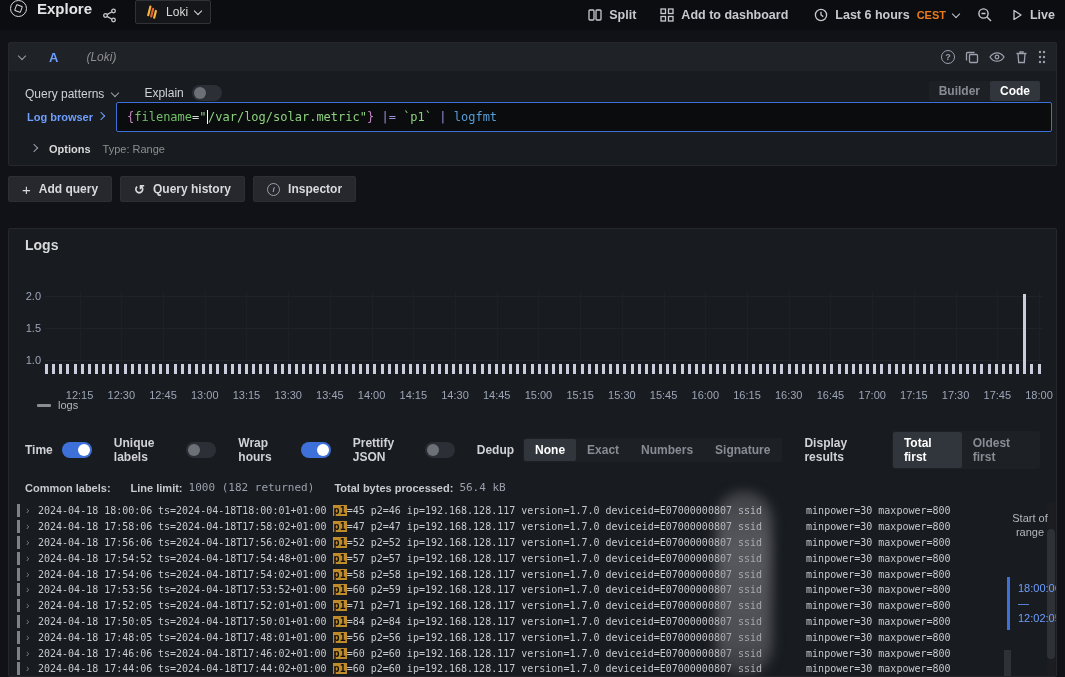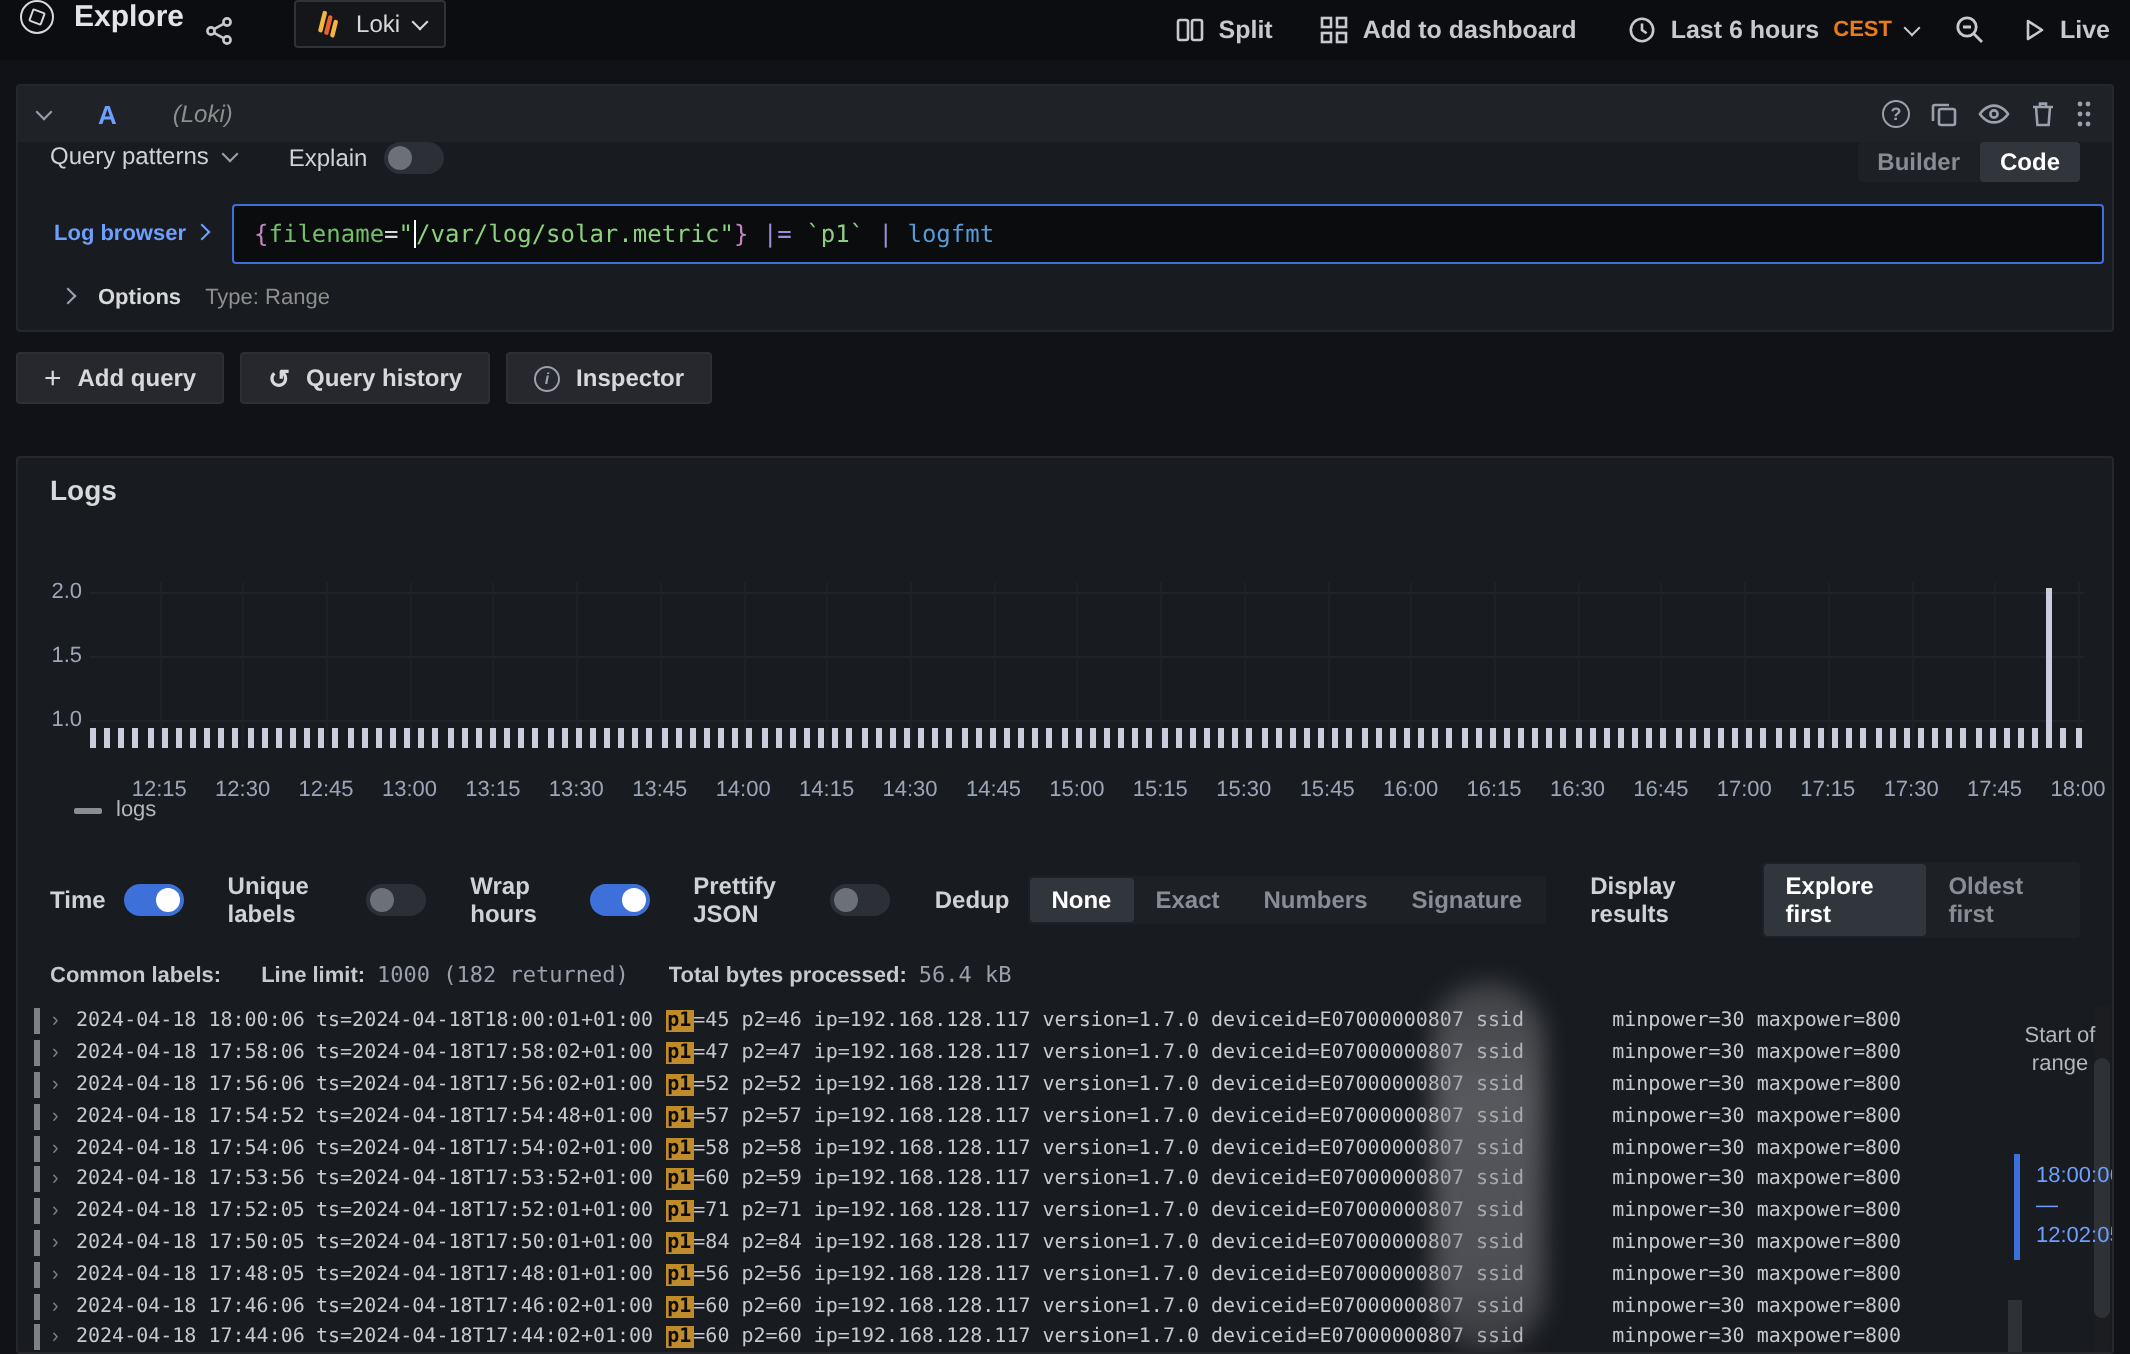--- a/index.html
+++ b/index.html
@@ -5,21 +5,21 @@
   *{margin:0;padding:0;box-sizing:border-box}
   html,body{width:1065px;height:677px;overflow:hidden;background:#111217;
     font-family:"Liberation Sans",sans-serif;color:#d8d9da;font-size:12px}
   
   #topbar{position:absolute;left:0;top:0;width:1065px;height:30px;background:#0b0d10;
     display:flex;padding:0 10px;gap:10px}
   #topbar .title{font-size:15px;font-weight:700;color:#e3e4e6}
   .compass{width:17px;height:17px;border:1.6px solid #d8d9da;border-radius:50%;position:relative}
   .compass::after{content:"";position:absolute;left:4px;top:4px;width:5px;height:5px;
     border:1.3px solid #d8d9da;border-radius:1px;transform:rotate(20deg)}
-  .ds-picker{display:flex;align-items:center;gap:7px;height:24px;padding:0 9px;margin-left:20px;
+  .ds-picker{display:flex;align-items:center;gap:7px;height:24px;padding:0 9px;margin-left:8px;
     background:#141619;border:1px solid #2f3237;border-radius:2px;cursor:pointer}
   .spacer{flex:1}
   .tb-btn{display:flex;align-items:center;gap:7px;color:#c7c9cf;font-weight:600;font-size:12.5px;cursor:pointer}
   .chv{display:inline-block;width:6px;height:6px;border-right:1.5px solid currentColor;
     border-bottom:1.5px solid currentColor;transform:rotate(45deg);margin-top:-3px}
   .chv-r{transform:rotate(-45deg)}
   .tz{color:#eb7b18;font-weight:700;font-size:11px}
   #run-query{display:flex;align-items:center;height:26px;background:#3d71d9;border-radius:2px;
     color:#fff;font-weight:600;cursor:pointer;margin:0 4px}
   #run-query .main{display:flex;align-items:center;gap:7px;padding:0 10px}
@@ -28,21 +28,21 @@
   svg{display:block}
   
   #qpanel{position:absolute;left:8px;top:42px;width:1049px;height:124px;background:#181b1f;
     border:1px solid #25272d;border-radius:2px}
   #qheader{height:28px;background:#1f2227;display:flex;align-items:center;gap:10px;padding:0 10px}
   #qheader .refid{color:#6e9fff;font-weight:700;font-size:13px;margin-left:14px}
   #qheader .dshint{color:#8e8e8e;font-style:italic;margin-left:18px}
   .hicon{color:#9aa0ac;display:flex;align-items:center;cursor:pointer}
   .circle-ic{width:14px;height:14px;border:1.3px solid #9aa0ac;border-radius:50%;
     display:flex;align-items:center;justify-content:center;font-size:9px;font-weight:700;color:#9aa0ac}
-  #qtoolbar{height:30px;display:flex;align-items:flex-start;gap:26px;padding:0 16px}
+  #qtoolbar{height:30px;display:flex;align-items:flex-end;gap:26px;padding:0 16px}
   .toolbar-item{display:flex;align-items:center;gap:8px;color:#d0d2d6;font-size:12px;cursor:pointer}
   .switch{width:30px;height:16px;border-radius:9px;background:#2c2f36;position:relative;cursor:pointer;flex:none}
   .switch::after{content:"";position:absolute;width:12px;height:12px;border-radius:50%;background:#6c7077;top:2px;left:2px}
   .switch.on{background:#3d71d9}
   .switch.on::after{left:16px;background:#fff}
   .mode-sw{margin-left:auto;display:flex;align-items:center;background:#1d2024;border-radius:2px}
   .mode-sw span{padding:3px 10px;font-size:12px;font-weight:600;color:#888c94;cursor:pointer;border-radius:2px}
   .mode-sw span.active{color:#fff;background:#31353c}
   #qinputrow{height:32px;display:flex;align-items:center;padding:0 4px 0 10px;gap:4px}
   #log-browser{color:#6e9fff;font-weight:700;font-size:11px;display:flex;align-items:center;gap:5px;
@@ -505,21 +505,21 @@
       <div class="seg-group" id="dedup-seg">
           <span class="seg active">None</span>
           <span class="seg">Exact</span>
           <span class="seg">Numbers</span>
           <span class="seg">Signature</span>
         </div>
     </div>
     <div id="display-wrap">
       <span class="ctl">Display results</span>
       <div class="seg-group" id="display-seg">
-          <span class="seg active">Explore first</span>
+          <span class="seg active">Total first</span>
           <span class="seg">Oldest first</span>
         </div>
     </div>
   </div>
 
   <div id="meta">
     <span class="mlabel">Common labels:</span>
     <span class="mlabel gap-l">Line limit:</span>
     <span class="mval">1000 (182 returned)</span>
     <span class="mlabel gap-l">Total bytes processed:</span>

